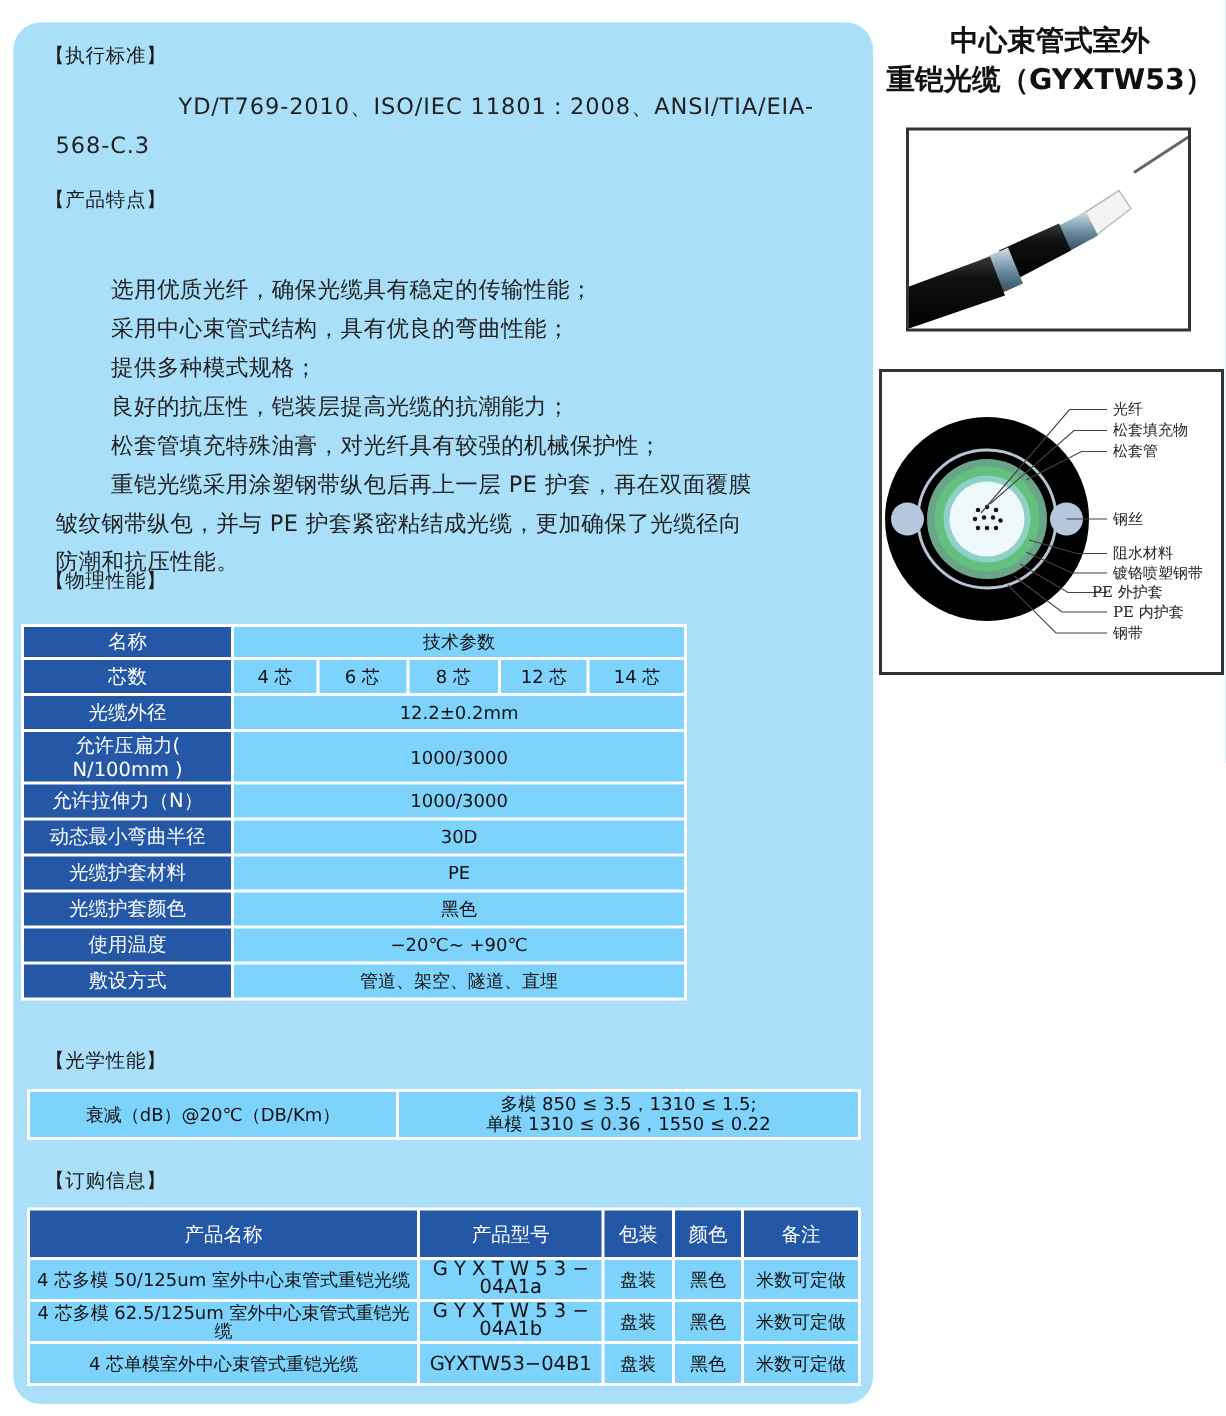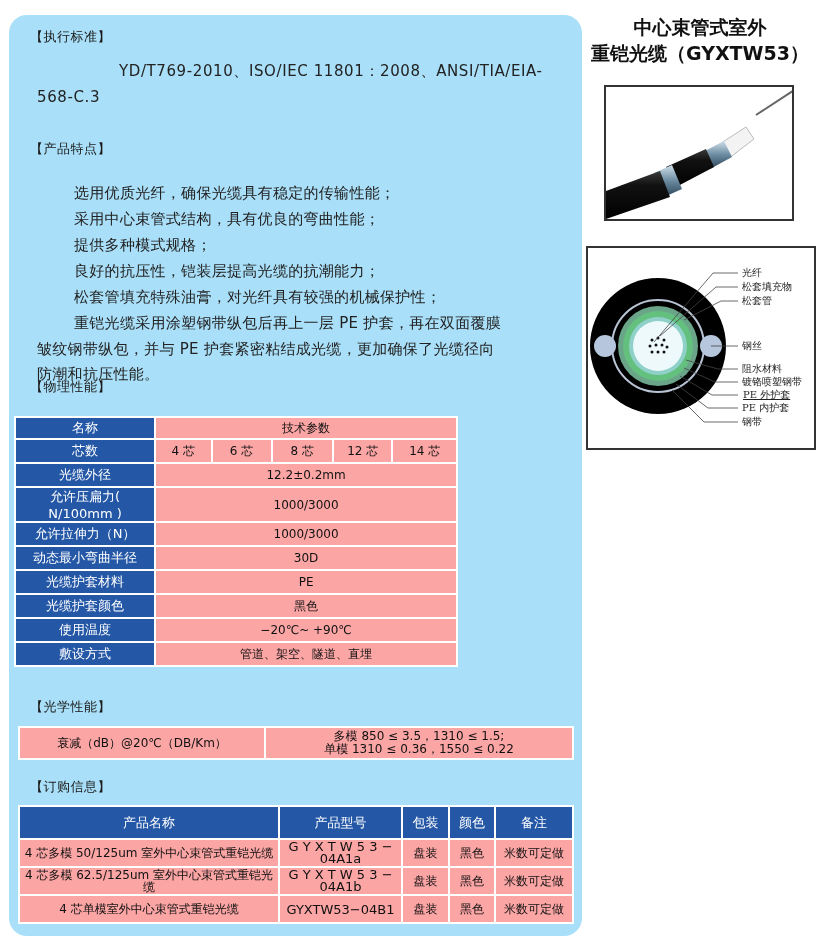--- a/index.html
+++ b/index.html
@@ -15,21 +15,21 @@
     position:absolute; left:30px; font-size:13px; color:#1a1a1a; letter-spacing:0.5px;
   }
   .para {
     position:absolute; font-size:15px; color:#222; line-height:26px; letter-spacing:0.3px;margin-top:28px;
   }
   .std-line { position:absolute; font-size:15px; color:#222; letter-spacing:0.6px; }
 
   table.t { position:absolute; border-collapse:separate; border-spacing:2px; background:#ffffff; }
   table.t td { padding:0; text-align:center; vertical-align:middle; font-size:12px; color:#111; }
   .hd { background:#2457a6; color:#ffffff !important; font-size:13px !important; }
-  .cl { background:#fca5a5; }
+  .cl { background:#7dd3fc; }
 
   .title-r {
     position:absolute; left:583px; top:14px; width:234px; text-align:center;
     font-weight:bold; font-size:19px; color:#111; line-height:26px;
   }
   .photo {
     position:absolute; left:604px; top:85px; width:186px; height:132px;
     border:2px solid #333; background:#fff; overflow:hidden;
   }
   .xsec {
@@ -40,21 +40,21 @@
 </style>
 </head>
 <body>
 
 <div class="panel"></div>
 
 <div class="sec-title" style="top:28px;">【执行标准】</div>
 <div class="std-line" style="left:74px; top:62px;margin-left:45px;">YD/T769-2010、ISO/IEC 11801：2008、ANSI/TIA/EIA-</div>
 <div class="std-line" style="left:37px; top:88px;">568-C.3</div>
 
-<div class="sec-title" style="top:140px;font-family:Liberation Mono, monospace;">【产品特点】</div>
+<div class="sec-title" style="top:124px;font-family:Liberation Mono, monospace;">【产品特点】</div>
 <div class="para" style="left:74px; top:152px;">选用优质光纤，确保光缆具有稳定的传输性能；</div>
 <div class="para" style="left:74px; top:178px;">采用中心束管式结构，具有优良的弯曲性能；</div>
 <div class="para" style="left:74px; top:204px;">提供多种模式规格；</div>
 <div class="para" style="left:74px; top:230px;">良好的抗压性，铠装层提高光缆的抗潮能力；</div>
 <div class="para" style="left:74px; top:256px;">松套管填充特殊油膏，对光纤具有较强的机械保护性；</div>
 <div class="para" style="left:74px; top:282px;">重铠光缆采用涂塑钢带纵包后再上一层 PE 护套，再在双面覆膜</div>
 <div class="para" style="left:37px; top:308px;">皱纹钢带纵包，并与 PE 护套紧密粘结成光缆，更加确保了光缆径向</div>
 <div class="para" style="left:37px; top:333px;">防潮和抗压性能。</div>
 
 <div class="sec-title" style="top:378px;">【物理性能】</div>
@@ -240,16 +240,16 @@
       <polyline points="88,136 120,160 150,160"></polyline>
       <polyline points="84,142 116,174 150,174"></polyline>
     </g>
   </svg>
   <div class="lbl" style="left:154px; top:18px;">光纤</div>
   <div class="lbl" style="left:154px; top:32px;">松套填充物</div>
   <div class="lbl" style="left:154px; top:46px;">松套管</div>
   <div class="lbl" style="left:154px; top:91px;">钢丝</div>
   <div class="lbl" style="left:154px; top:114px;">阻水材料</div>
   <div class="lbl" style="left:154px; top:127px;">镀铬喷塑钢带</div>
-  <div class="lbl" style="left:155px; top:140px;text-decoration:underline;">PE 外护套</div>
+  <div class="lbl" style="left:140px; top:140px;">PE 外护套</div>
   <div class="lbl" style="left:154px; top:153px;">PE 内护套</div>
   <div class="lbl" style="left:154px; top:167px;">钢带</div>
 </div>
 
 </body></html>

